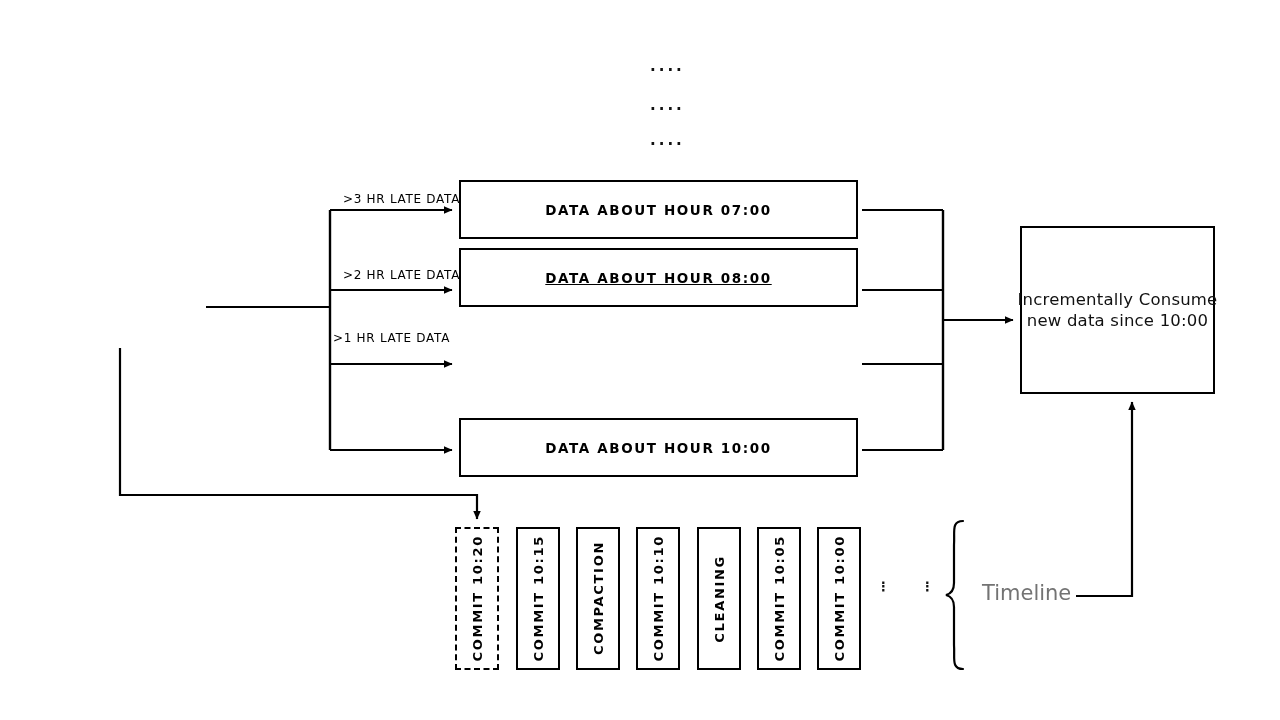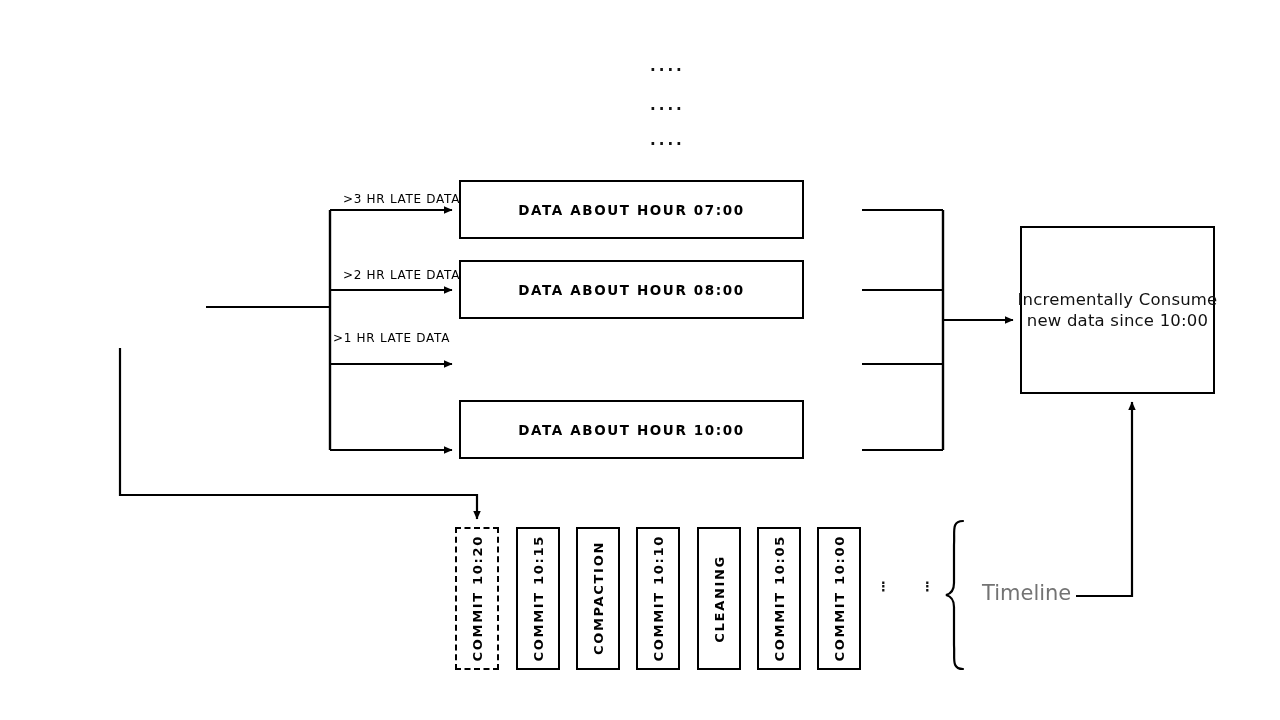--- a/index.html
+++ b/index.html
@@ -45,36 +45,36 @@
   .hand {
     font-family: "DejaVu Sans", sans-serif;
     font-size: 17px;
     color: #111;
     letter-spacing: 0.2px;
     white-space: nowrap;
   }
   
   .hour-box {
     left: 459px;
-    width: 345px;
+    width: 399px;
     height: 59px;
     text-align: right;
   }
   .hour-label {
     font-family: "DejaVu Sans", sans-serif;
     font-weight: bold;
     font-size: 13.5px;
     letter-spacing: 1.6px;
     color: #000;
     white-space: nowrap;
   }
   #hour-0 { top: 180px; }
-  #hour-1 { top: 260px; }
+  #hour-1 { top: 248px; text-decoration: underline; }
   #hour-2 { top: 335px; }
-  #hour-3 { top: 400px; }
+  #hour-3 { top: 418px; }
   
   #consume-box {
     left: 1020px;
     top: 226px;
     width: 195px;
     height: 168px;
     flex-direction: column;
     line-height: 1.28;
   }
   #consume-box .hand { font-size: 16.5px; }

